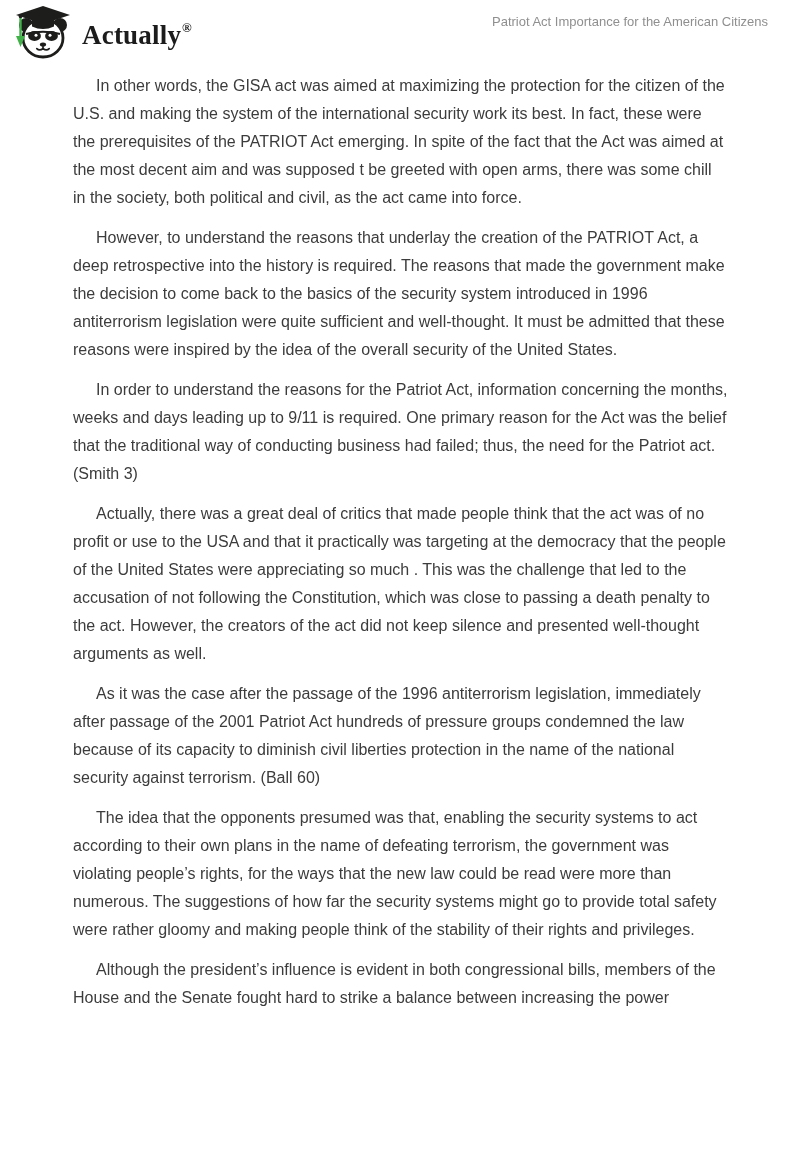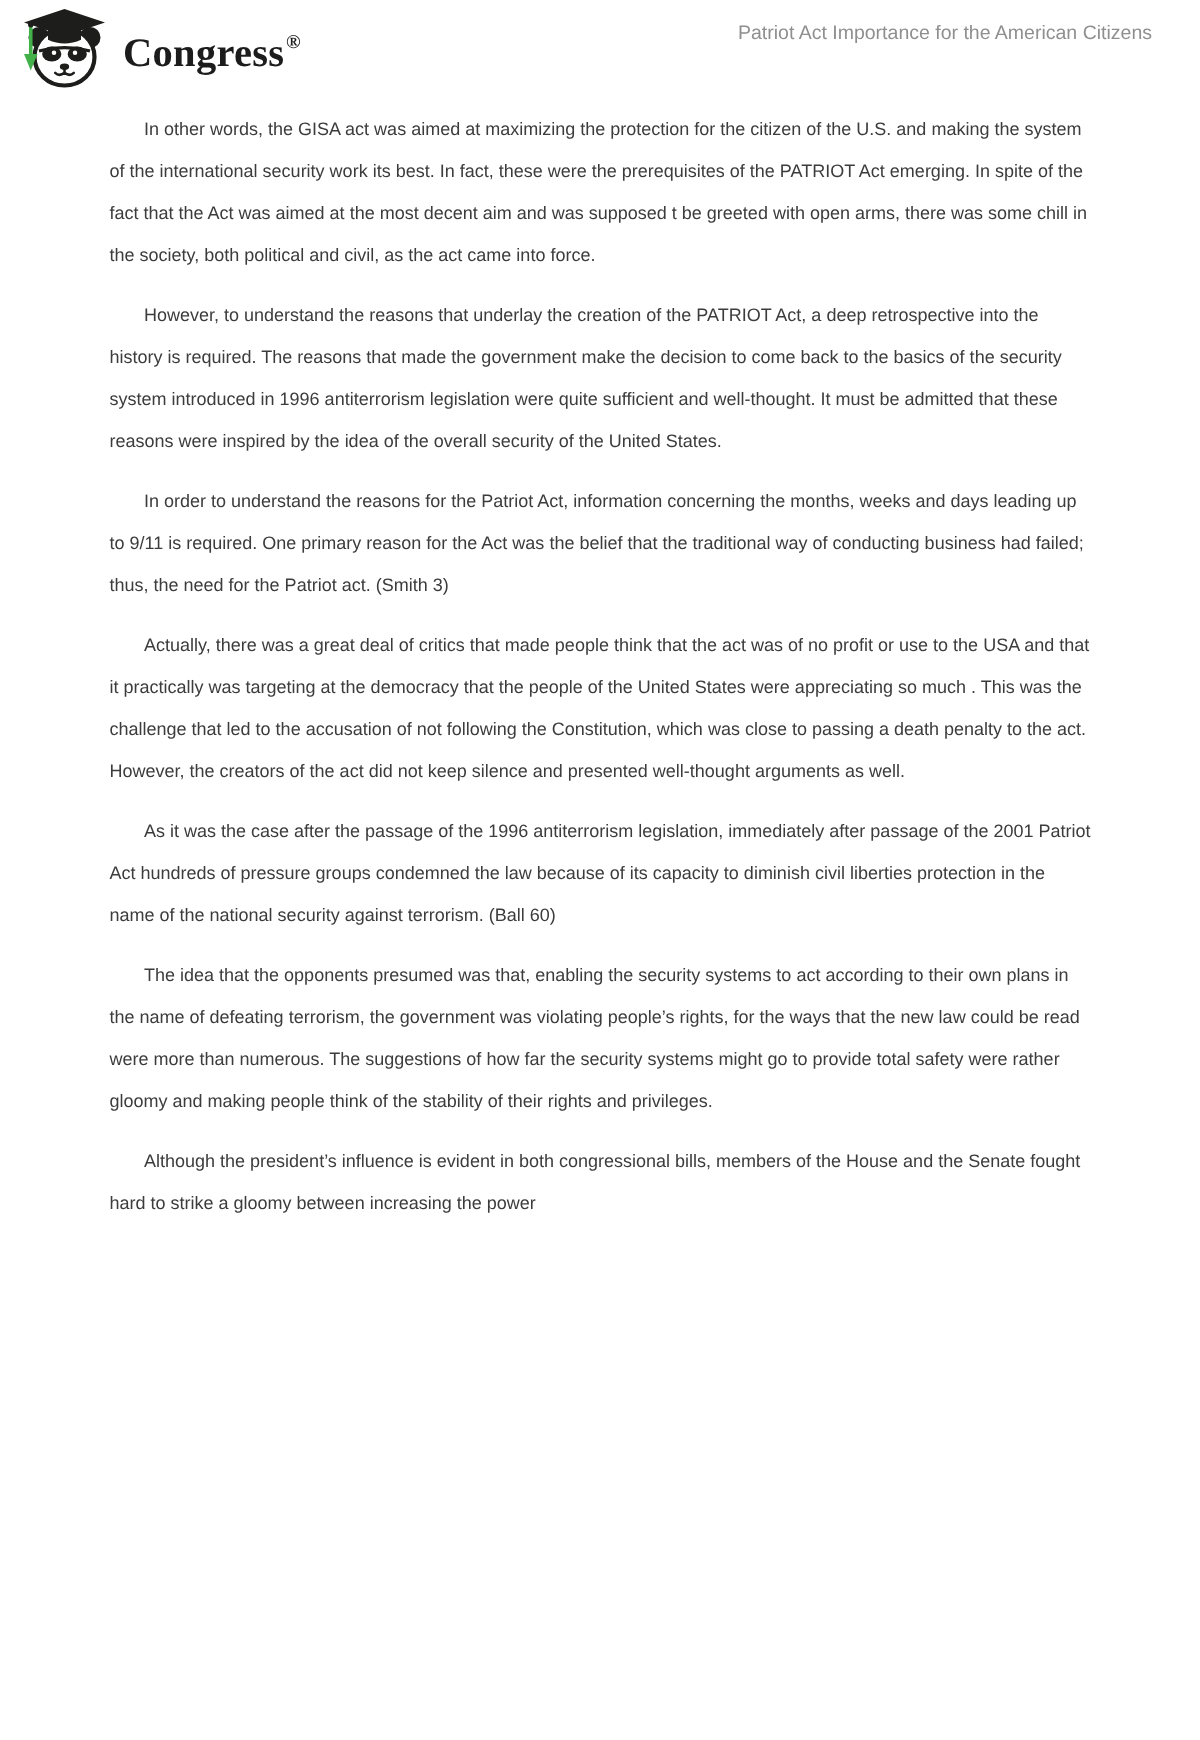--- a/index.html
+++ b/index.html
@@ -42,21 +42,21 @@
   .doc-title {
     position: absolute;
     top: 14px;
     right: 32px;
     font-size: 13px;
     color: #8f8f8f;
     text-align: center;
   }
   .content {
     margin: 12px 72px 0 73px;
-    font-size: 12px;
+    font-size: 16px;
     line-height: 28px;
     color: #3c3c3c;
     text-align: left;
   }
   .para { margin: 0 0 12px 0; text-indent: 23px; }
   .footer {
     position: absolute;
     top: 1193px;
     right: 32px;
     font-size: 13px;
@@ -89,32 +89,32 @@
           <path d="M30 41.5 L30 43.5 M30 43.5 Q26.5 46.3 23.8 43.6 M30 43.5 Q33.5 46.3 36.2 43.6" stroke="#1d1d1b" stroke-width="1.7" fill="none" stroke-linecap="round"></path>
 
           <polygon points="30,1 57,10 30,19 3,10" fill="#1d1d1b"></polygon>
           <path d="M19 15 L19 21.5 Q30 26.5 41 21.5 L41 15 Z" fill="#1d1d1b"></path>
 
           <line x1="7.5" y1="11.5" x2="7.5" y2="33" stroke="#43b149" stroke-width="2.4"></line>
           <polygon points="7.5,42 3,31 12,31" fill="#43b149"></polygon>
           <circle cx="7.5" cy="11.5" r="1.8" fill="#1d1d1b"></circle>
         </svg>
       </span>
-      <span class="brand-text"><span>Congress</span><sup class="reg">®</sup></span>
+      <span class="brand-text"><span>Actually</span><sup class="reg">®</sup></span>
     </div>
     <div class="doc-title">Patriot Act Importance for the American Citizens</div>
   </header>
 
   <main class="content">
     <p class="para">In other words, the GISA act was aimed at maximizing the protection for the citizen of the U.S. and making the system of the international security work its best. In fact, these were the prerequisites of the PATRIOT Act emerging. In spite of the fact that the Act was aimed at the most decent aim and was supposed t be greeted with open arms, there was some chill in the society, both political and civil, as the act came into force.</p>
     <p class="para">However, to understand the reasons that underlay the creation of the PATRIOT Act, a deep retrospective into the history is required. The reasons that made the government make the decision to come back to the basics of the security system introduced in 1996 antiterrorism legislation were quite sufficient and well-thought. It must be admitted that these reasons were inspired by the idea of the overall security of the United States.</p>
     <p class="para">In order to understand the reasons for the Patriot Act, information concerning the months, weeks and days leading up to 9/11 is required. One primary reason for the Act was the belief that the traditional way of conducting business had failed; thus, the need for the Patriot act. (Smith 3)</p>
     <p class="para">Actually, there was a great deal of critics that made people think that the act was of no profit or use to the USA and that it practically was targeting at the democracy that the people of the United States were appreciating so much . This was the challenge that led to the accusation of not following the Constitution, which was close to passing a death penalty to the act. However, the creators of the act did not keep silence and presented well-thought arguments as well.</p>
     <p class="para">As it was the case after the passage of the 1996 antiterrorism legislation, immediately after passage of the 2001 Patriot Act hundreds of pressure groups condemned the law because of its capacity to diminish civil liberties protection in the name of the national security against terrorism. (Ball 60)</p>
     <p class="para">The idea that the opponents presumed was that, enabling the security systems to act according to their own plans in the name of defeating terrorism, the government was violating people’s rights, for the ways that the new law could be read were more than numerous. The suggestions of how far the security systems might go to provide total safety were rather gloomy and making people think of the stability of their rights and privileges.</p>
-    <p class="para">Although the president’s influence is evident in both congressional bills, members of the House and the Senate fought hard to strike a gloomy between increasing the power</p>
+    <p class="para">Although the president’s influence is evident in both congressional bills, members of the House and the Senate fought hard to strike a balance between increasing the power</p>
   </main>
 
   <footer class="footer">
     <span>https://ivypanda.com/essays/patriot-act/</span>
   </footer>
 
 </div>
 
 </body></html>

